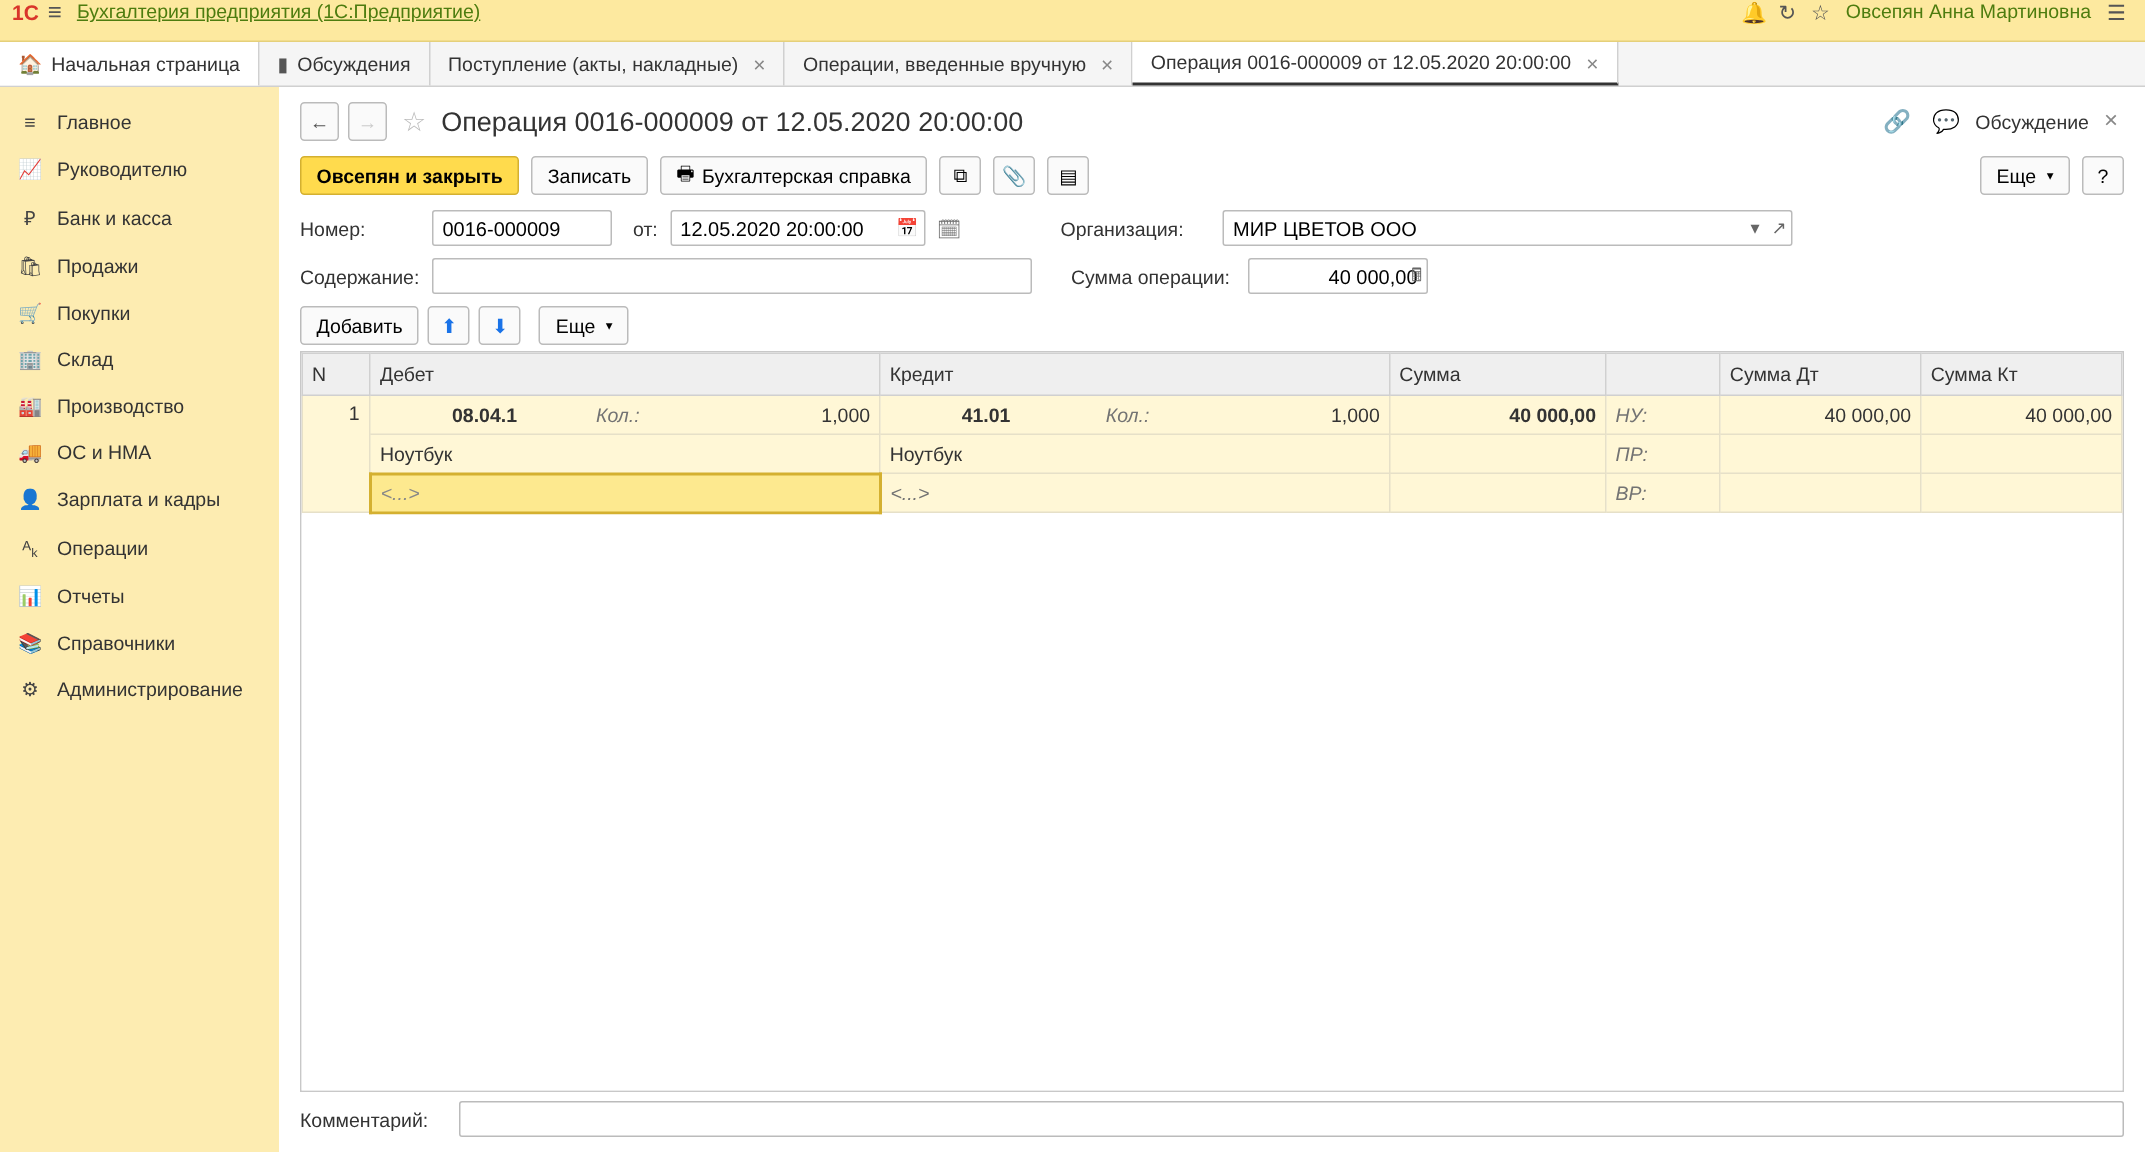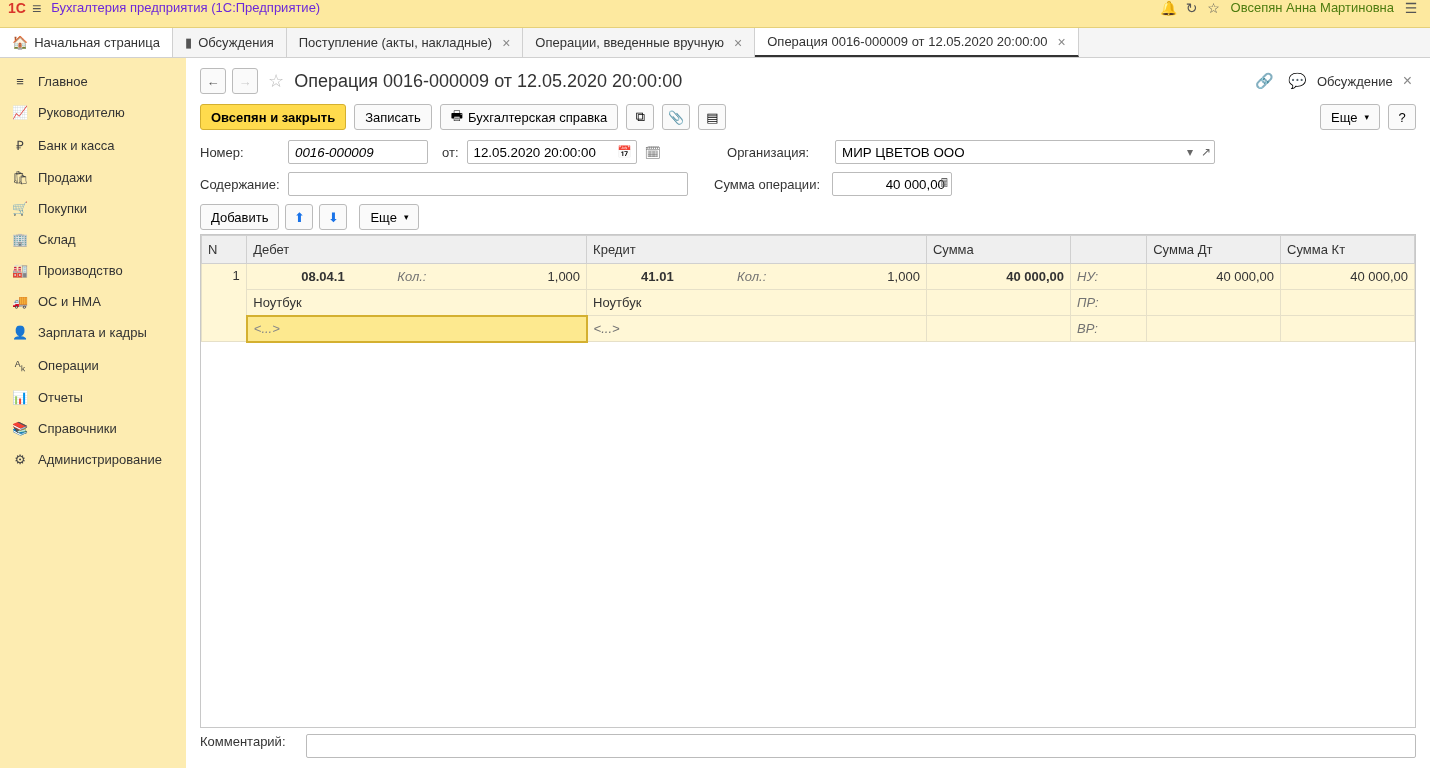--- a/index.html
+++ b/index.html
@@ -2,21 +2,21 @@
 <html><head>
 <meta charset="utf-8">
 <style>
 * { box-sizing: border-box; margin: 0; padding: 0; font-family: Arial, sans-serif; }
 body { font-size: 13px; color: #333; background: #fff; overflow: hidden; }
 
 
 .titlebar { height: 28px; background: #fde99f; display: flex; padding: 0 8px; border-bottom: 1px solid #e5d07a; }
 .titlebar .logo { color: #d9352a; font-weight: bold; font-size: 14px; margin-right: 6px; }
 .titlebar .burger { font-size: 16px; color: #555; margin-right: 10px; cursor: pointer; }
-.titlebar .app-title { flex: 1; color: #6d28d9; }
+.titlebar .app-title { flex: 1; color: #4d7c0f; text-decoration: underline; }
 .titlebar .tb-icon { width: 22px; text-align: center; color: #555; font-size: 14px; cursor: pointer; }
 .titlebar .user { color: #4d7c0f; margin: 0 6px; }
 
 
 .tabstrip { height: 30px; background: #f5f5f5; display: flex; border-bottom: 1px solid #d0d0d0; }
 .tab { display: flex; align-items: center; padding: 0 12px; border-right: 1px solid #d0d0d0; cursor: pointer; gap: 6px; white-space: nowrap; }
 .tab.home { background: #fff; }
 .tab.active { background: #fff; border-bottom: 2px solid #333; }
 .tab .close { color: #888; font-size: 14px; margin-left: 4px; }
 .tab-icon { color: #555; font-size: 13px; }
@@ -47,21 +47,21 @@
 .btn.primary { background: #ffdb4d; border-color: #d4b030; font-weight: bold; }
 .btn.icon-only { padding: 0; width: 28px; justify-content: center; }
 .toolbar .spacer { flex: 1; }
 .btn .caret { font-size: 9px; margin-left: 2px; }
 
 
 .form-row { display: flex; align-items: center; gap: 8px; margin-bottom: 8px; }
 .fld-label { min-width: 80px; }
 .fld-label2 { min-width: 100px; }
 .input { height: 24px; border: 1px solid #bbb; padding: 0 6px; background: #fff; border-radius: 2px; }
-.input.w120 { width: 140px; font-style: italic; }
+.input.w120 { width: 120px; }
 .input.w170 { width: 170px; }
 .input.w380 { width: 380px; }
 .input.w400 { width: 400px; }
 .input.w120r { width: 120px; text-align: right; }
 .inline-icn { color: #666; cursor: pointer; font-size: 13px; }
 .input-wrap { position: relative; display: inline-flex; align-items: center; }
 .input-wrap .trail { position: absolute; right: 4px; color: #666; font-size: 12px; cursor: pointer; }
 
 
 .tbl-toolbar { display: flex; gap: 6px; align-items: center; margin-bottom: 0; }
@@ -79,21 +79,21 @@
 .tbl-body { flex:1; overflow:auto; background:#fff; }
 .col-n { width: 44px; }
 .col-debit { width: 330px; }
 .col-credit { width: 330px; }
 .col-sum { width: 140px; }
 .col-type { width: 74px; }
 .col-sumdt { width: 130px; }
 .col-sumkt { width: 130px; }
 
 
-.footer-row { display:flex; gap:20px; padding: 6px 0 0 0; }
+.footer-row { display:flex; align-items:center; gap:20px; padding: 6px 0 0 0; }
 
 
 </style>
 </head>
 <body>
 
 <div class="titlebar">
   <span class="logo">1С</span>
   <span class="burger">≡</span>
   <span class="app-title">Бухгалтерия предприятия  (1С:Предприятие)</span>

